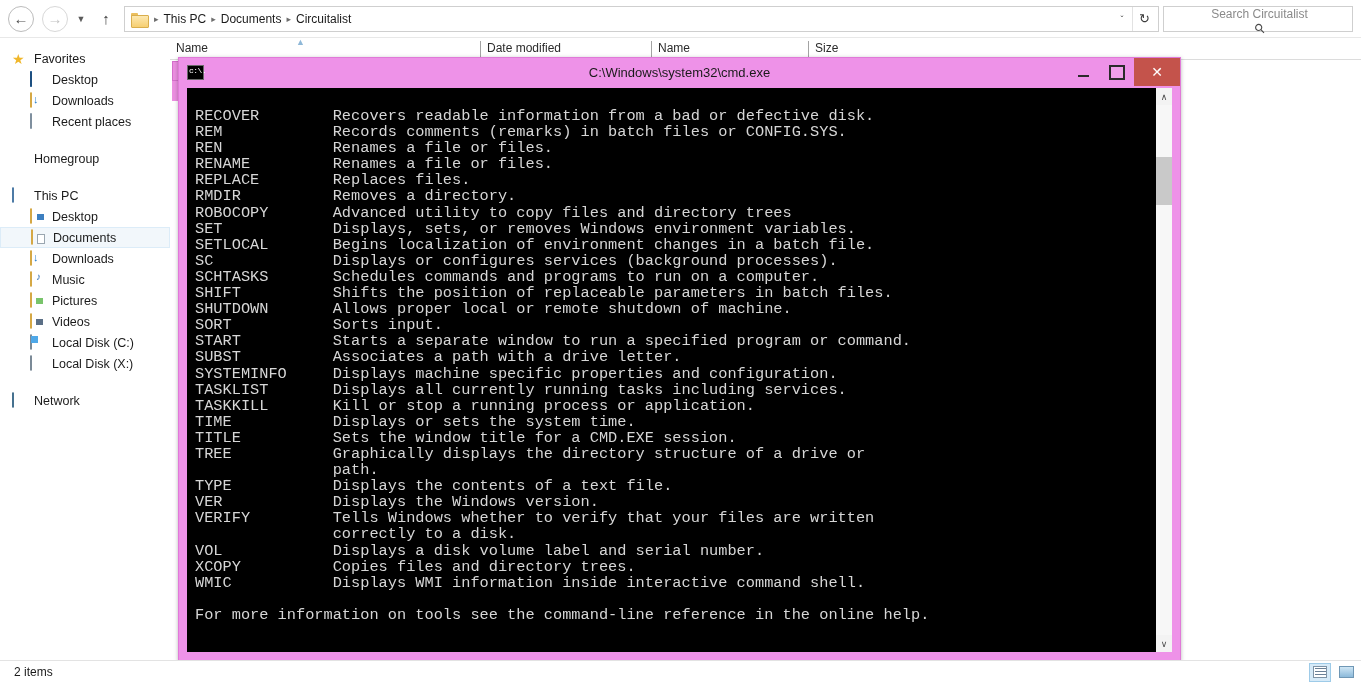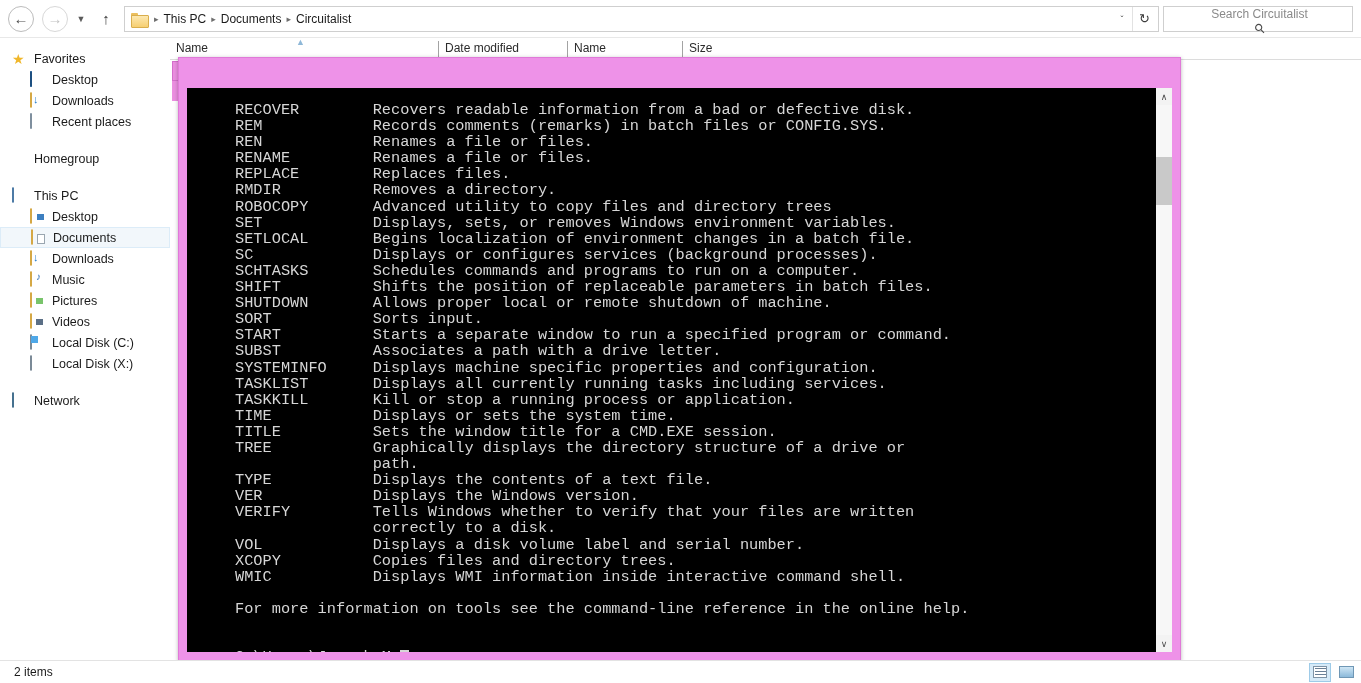--- a/index.html
+++ b/index.html
@@ -67,20 +67,21 @@
     display: flex; align-items: center; padding: 0 4px 0 7px; flex-direction: column;
   }
   .search-ph { flex: 1; font-size: 12px; color: #8a8a8a; white-space: nowrap; }
   .search-ico { color: #4a4a4a; font-size: 13px; transform: rotate(-45deg); }
 
   
   .colheader {
     position: absolute; left: 170px; top: 39px; width: 1191px; height: 21px;
     display: flex; align-items: flex-end; background: #fff;
     border-bottom: 1px solid #dcdcdc;
+    gap: 42px;
   }
   .col {
     font-size: 12px; color: #2b2b2b; padding-bottom: 2px;
     border-left: 1px solid #a3a3a3; padding-left: 6px; height: 18px;
   }
   .col.first { border-left: none; }
   .col-sort {
     position: absolute; left: 296px; top: 37px; font-size: 9px; color: #8fb8d8;
   }
 
@@ -195,24 +196,24 @@
     border: 2px solid #2b2b2b;
   }
   .ctrl-close {
     width: 46px; background: #c4534b; color: #fff; font-size: 14px;
   }
   .cmd-body {
     position: absolute; left: 8px; top: 30px; right: 8px; bottom: 8px;
     background: #000000; display: flex; overflow: hidden;
   }
   .cmd-text {
-    flex: 1; padding: 14px 0 0 8px; color: #d6d6d6;
+    flex: 1; padding: 20px 0 0 8px; color: #d6d6d6;
     font-family: "Liberation Mono", "DejaVu Sans Mono", monospace;
     font-size: 15.3px; line-height: 16.1px; white-space: pre;
-    overflow: hidden; letter-spacing: 0px; margin-left: 40px;
+    overflow: hidden; letter-spacing: 0px;
   }
   .cursor {
     display: inline-block; width: 9px; height: 13px;
     background: #d6d6d6; vertical-align: -2px;
   }
   
   .cmd-scroll {
     width: 17px; background: #f3f3f3; border-left: 1px solid #000;
     display: flex; flex-direction: column; align-items: center;
     position: relative; flex: none;
@@ -334,20 +335,29 @@
 
     <div class="s-gap"></div>
 
     <div class="s-item">
       <span class="s-ico"><span class="ic-net"></span></span>
       <span class="s-label">Network</span>
     </div>
   </div>
 
   <div class="cmdwin">
+    <div class="cmd-title">
+      <div class="cmd-ico"></div>
+      <div class="cmd-titletext">C:\Windows\system32\cmd.exe</div>
+      <div class="cmd-ctrls">
+        <div class="ctrl ctrl-min"></div>
+        <div class="ctrl ctrl-max"></div>
+        <div class="ctrl ctrl-close">✕</div>
+      </div>
+    </div>
 
     <div class="cmd-body">
       <div class="cmd-text"><span>RECOVER        Recovers readable information from a bad or defective disk.
 REM            Records comments (remarks) in batch files or CONFIG.SYS.
 REN            Renames a file or files.
 RENAME         Renames a file or files.
 REPLACE        Replaces files.
 RMDIR          Removes a directory.
 ROBOCOPY       Advanced utility to copy files and directory trees
 SET            Displays, sets, or removes Windows environment variables.

